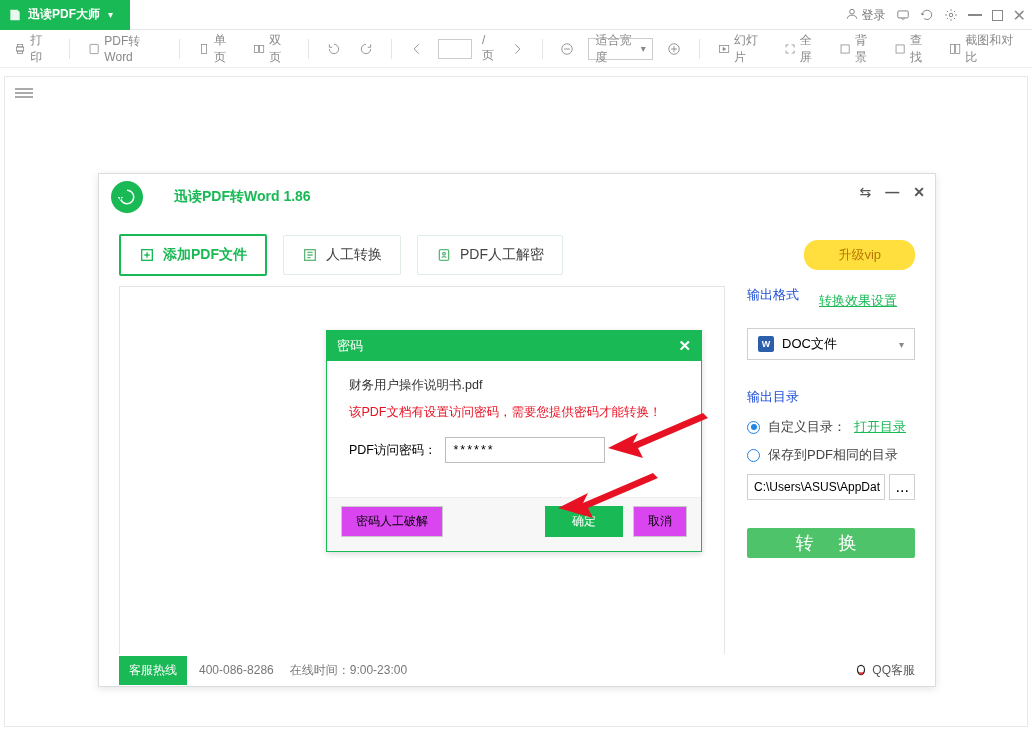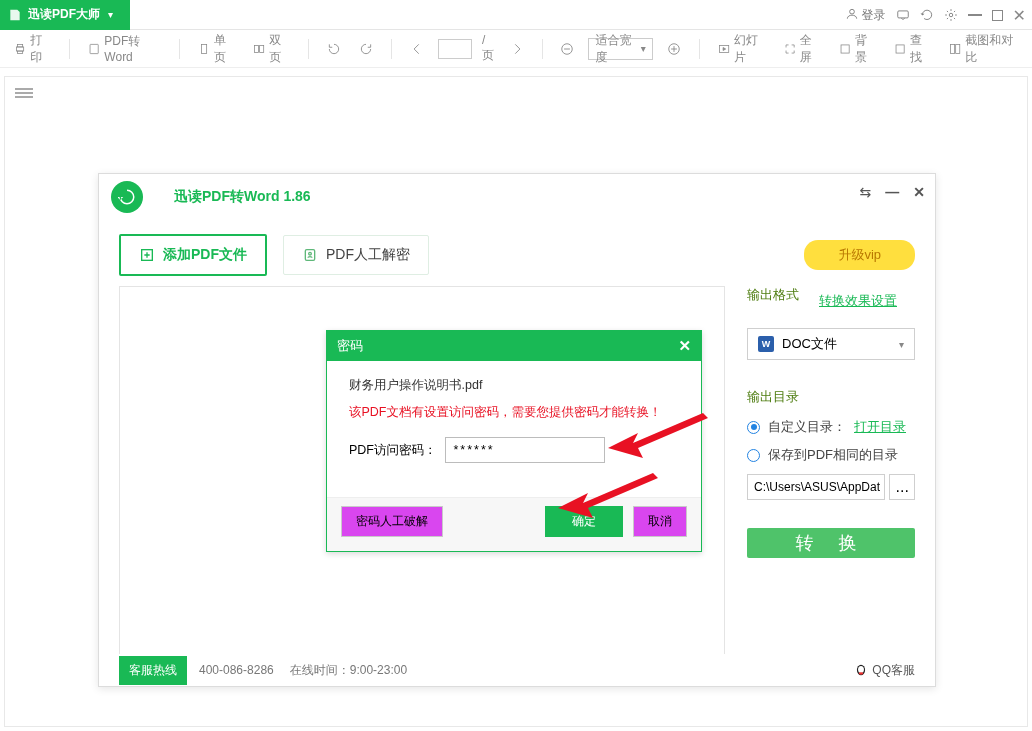--- a/index.html
+++ b/index.html
@@ -50,21 +50,21 @@
     .tab { border: 1px solid #dfeee3; padding: 10px 18px; display:flex; align-items:center; gap:8px; font-size:14px; color:#444; cursor:pointer; border-radius:2px;}
     .tab.active { border: 2px solid #19b955; color: #19b955; font-weight:bold;}
     .tab svg { width:16px; height:16px; stroke:#19b955; fill:none; stroke-width:2;}
     .tab.inactive svg { stroke:#5fb87a; }
     .vip-btn { margin-left:auto; background:#ffdf3e; color:#b97700; border-radius:14px; padding:6px 34px; font-size:13px; cursor:pointer;}
 
     .modal-body { display:flex; padding: 0 20px; height: 380px;}
     .left-box { flex:1; border:1px solid #e4e4e4; position:relative;}
     .x-mark { position:absolute; left:212px; top:150px; font-size:30px; color:#aaa; font-family:Arial;}
     .side-panel { width:190px; padding-left:22px;}
-    .sp-label { font-size:13px; color:#4d7c0f; margin-bottom:12px;}
+    .sp-label { font-size:13px; color:#1d4ed8; margin-bottom:12px;}
     .sp-link { font-size:13px; color:#19b955; text-decoration:underline; cursor:pointer; margin-left:20px;}
     .sp-row { display:flex; align-items:center; margin-bottom:12px;}
     .format-sel { border:1px solid #cfcfcf; padding:6px 10px; display:flex; align-items:center; gap:8px; font-size:13px; cursor:pointer;}
     .doc-icon { width:16px; height:16px; background:#2b5fab; display:inline-flex; align-items:center; justify-content:center; color:#fff; font-size:9px; font-weight:bold; border-radius:2px;}
     .chev-d { margin-left:auto; color:#888; font-size:10px;}
     .sp-section { margin-top:28px;}
     .radio-row { display:flex; align-items:center; gap:8px; font-size:13px; color:#444; margin-bottom:10px;}
     .radio { width:13px; height:13px; border-radius:50%; border:1.5px solid #2283e2; display:inline-flex; align-items:center; justify-content:center;}
     .radio.checked::after { content:""; width:6px; height:6px; border-radius:50%; background:#2283e2;}
     .open-dir { color:#19b955; text-decoration:underline; cursor:pointer;}
@@ -270,20 +270,27 @@
     <div class="tabs-row">
       <div class="tab active">
           <svg viewBox="0 0 24 24">
             <rect x="4" y="4" width="16" height="16"></rect>
             <path d="M12 8v8M8 12h8"></path>
           </svg>
           <span>添加PDF文件</span>
         </div>
       <div class="tab inactive">
           <svg viewBox="0 0 24 24">
+            <rect x="4" y="4" width="16" height="16"></rect>
+            <path d="M16 8H8M8 12h8M8 16h5"></path>
+          </svg>
+          <span>人工转换</span>
+        </div>
+      <div class="tab inactive">
+          <svg viewBox="0 0 24 24">
             <rect x="5" y="4" width="14" height="16" rx="2"></rect>
             <circle cx="12" cy="10" r="2"></circle>
             <path d="M9 16c0-2 6-2 6 0"></path>
           </svg>
           <span>PDF人工解密</span>
         </div>
       <div class="vip-btn">升级vip</div>
     </div>
 
     <div class="modal-body">

